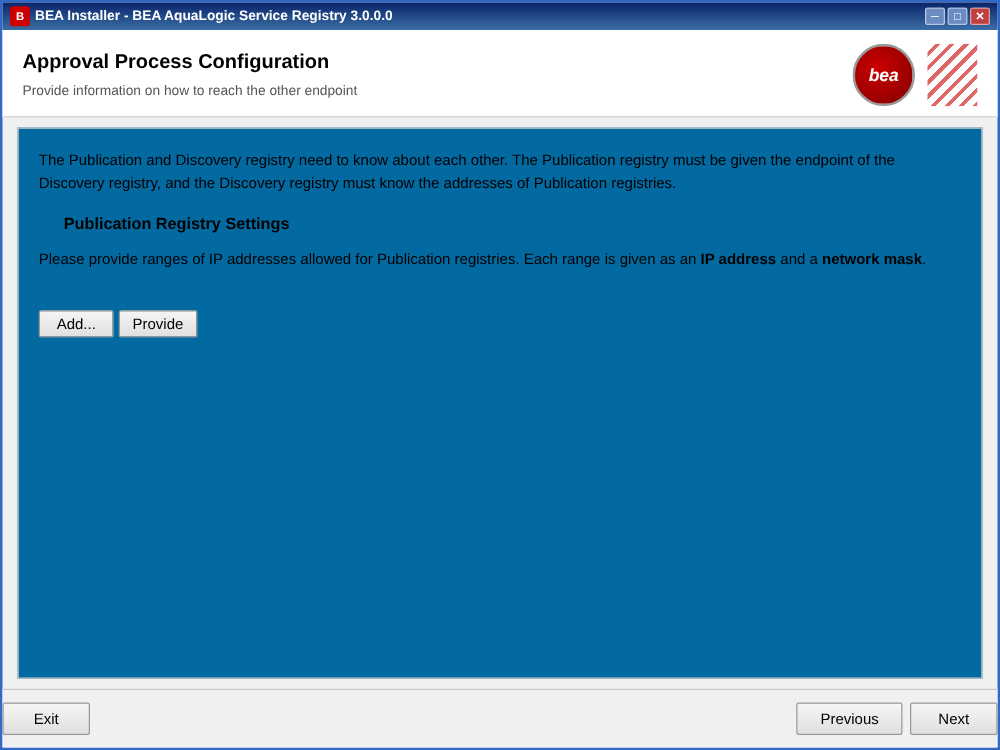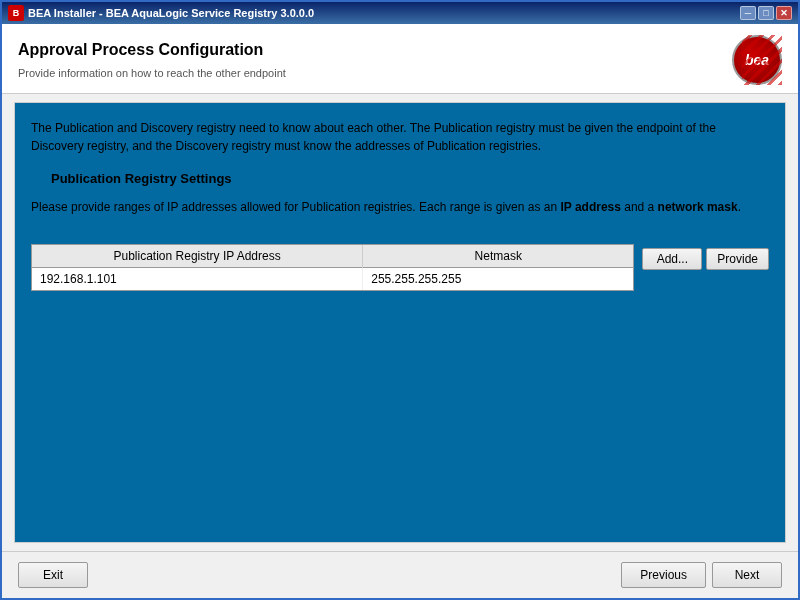--- a/index.html
+++ b/index.html
@@ -91,21 +91,21 @@
     }
     .header-logo {
       width: 100px;
       height: 50px;
       position: relative;
       overflow: hidden;
     }
     .bea-logo {
       display: flex;
       align-items: center;
-      justify-content: flex-end;
+      justify-content: flex-start;
       height: 100%;
     }
     .bea-circle {
       width: 50px;
       height: 50px;
       border-radius: 50%;
       background: radial-gradient(circle at 40% 40%, #cc0000, #800000);
       display: flex;
       align-items: center;
       justify-content: center;
@@ -206,21 +206,21 @@
       cursor: pointer;
       border-radius: 2px;
       min-width: 60px;
       text-align: center;
     }
 
     
     .footer {
       background: #f0f0f0;
       border-top: 1px solid #ccc;
-      padding: 10px 16px;
+      padding: 10px 0;
       display: flex;
       justify-content: space-between;
       align-items: center;
     }
     .footer-btn {
       padding: 5px 18px;
       font-size: 12px;
       background: linear-gradient(to bottom, #f5f5f5, #e0e0e0);
       border: 1px solid #999;
       cursor: pointer;
@@ -264,36 +264,20 @@
 
   <div class="content">
     <p class="description-text">The Publication and Discovery registry need to know about each other. The Publication registry must be given the endpoint of the Discovery registry, and the Discovery registry must know the addresses of Publication registries.</p>
     <p class="section-title">Publication Registry Settings</p>
 
     <p class="instruction-text">
       <span>Please provide ranges of IP addresses allowed for Publication registries. Each range is given as an </span><b>IP address</b><span> and a </span><b>network mask</b><span>.</span>
     </p>
 
     <div style="display:flex; gap:8px; align-items:flex-start;">
-      <div class="table-wrapper">
-        <table>
-          <thead>
-            <tr>
-              <th style="width:55%">Publication Registry IP Address</th>
-              <th style="width:45%">Netmask</th>
-            </tr>
-          </thead>
-          <tbody id="table-body">
-            <tr>
-              <td>192.168.1.101</td>
-              <td>255.255.255.255</td>
-            </tr>
-          </tbody>
-        </table>
-      </div>
       <div class="table-buttons">
         <button class="action-btn">Add...</button>
         <button class="action-btn">Provide</button>
       </div>
     </div>
   </div>
 
   <div class="footer">
     <button class="footer-btn">Exit</button>
     <div class="footer-right">

